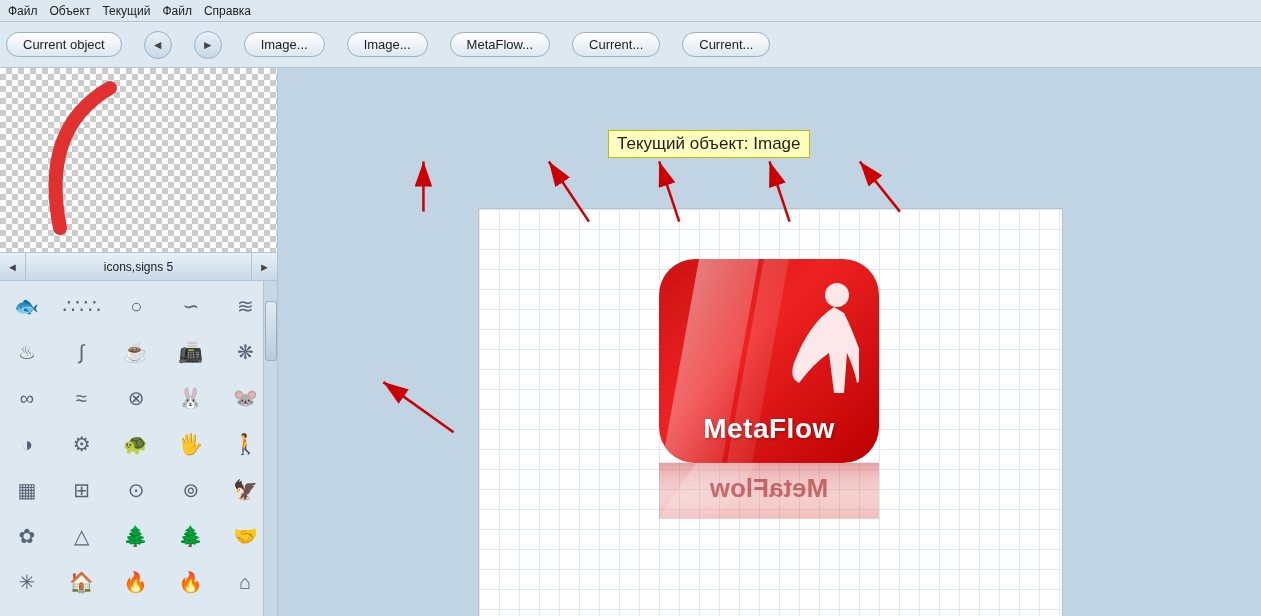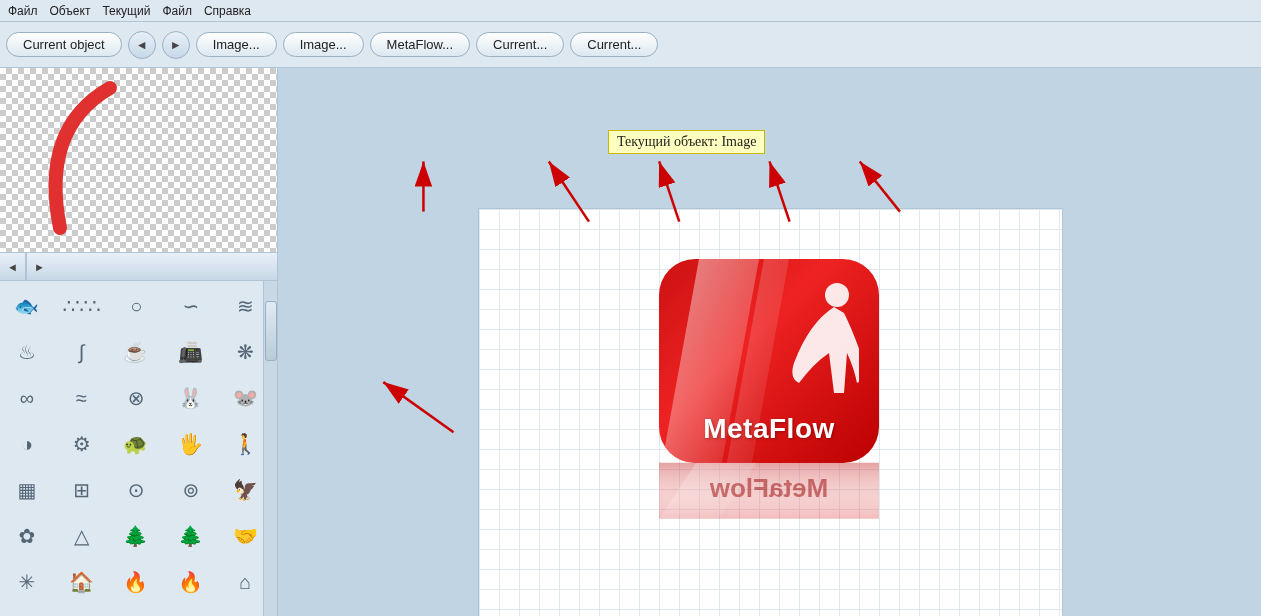--- a/index.html
+++ b/index.html
@@ -28,21 +28,21 @@
       color: #222;
     }
 
     
     .toolbar {
       background: #dde8f0;
       border-bottom: 1px solid #b0c4d4;
       padding: 4px 6px;
       display: flex;
       align-items: center;
-      gap: 6px;
+      gap: 22px;
       height: 46px;
     }
     .toolbar-btn {
       background: linear-gradient(to bottom, #ffffff, #dce8f0);
       border: 1px solid #9ab0c4;
       border-radius: 14px;
       padding: 4px 16px;
       font-size: 13px;
       cursor: pointer;
       color: #222;
@@ -196,25 +196,24 @@
     }
 
     
     .tooltip-box {
       position: absolute;
       top: 62px;
       left: 330px;
       background: #ffffc0;
       border: 1px solid #c8b800;
       padding: 3px 8px;
-      font-size: 14px;
+      font-size: 17px;
       color: #222;
       z-index: 10;
       white-space: nowrap;
-      font-family: Liberation Serif, serif;
     }
 
     
     .workspace {
       position: absolute;
       top: 140px;
       left: 200px;
       width: 585px;
       height: 430px;
       background: white;
@@ -287,20 +286,21 @@
   <div class="left-panel">
 
     <div class="preview-area">
       <svg class="preview-curve" viewBox="0 0 110 160">
         <path d="M 80 10 Q 10 50 30 150" stroke="#e03030" stroke-width="14" fill="none" stroke-linecap="round"></path>
       </svg>
     </div>
 
     <div class="icon-lib-header">
       <div class="icon-lib-nav">◄</div>
+      <div class="icon-lib-title">icons,signs 5</div>
       <div class="icon-lib-nav">►</div>
     </div>
 
     <div class="icons-grid-container">
       <div class="icons-grid" id="icons-grid">
 
       <div class="icon-cell">🐟</div>
           <div class="icon-cell">∴∵∴</div>
           <div class="icon-cell">○</div>
           <div class="icon-cell">∽</div>

